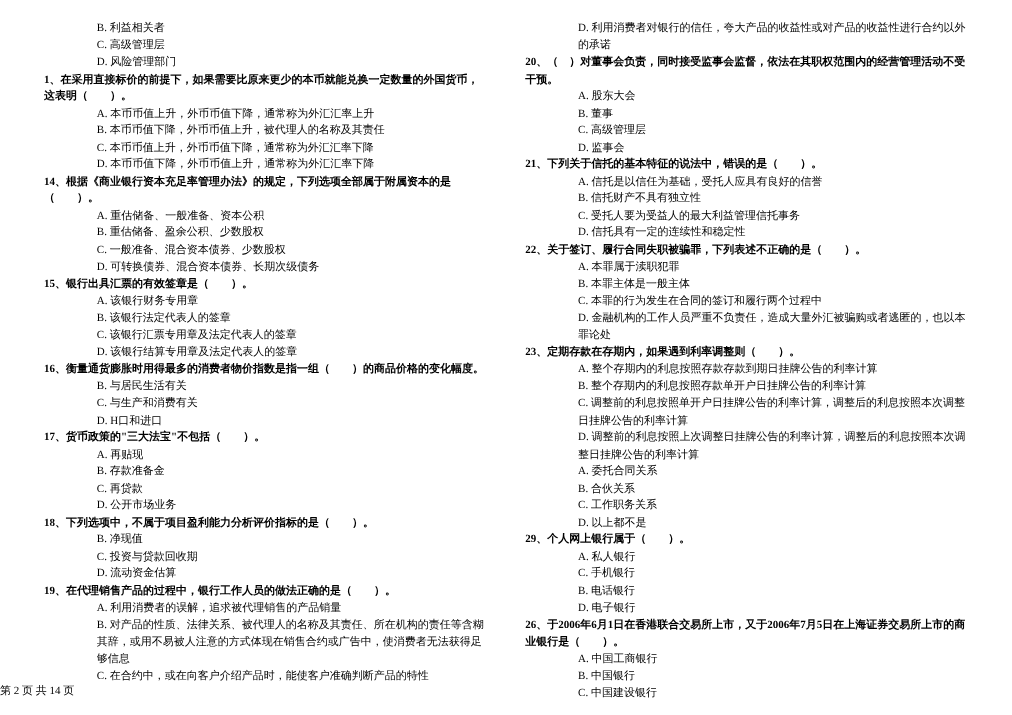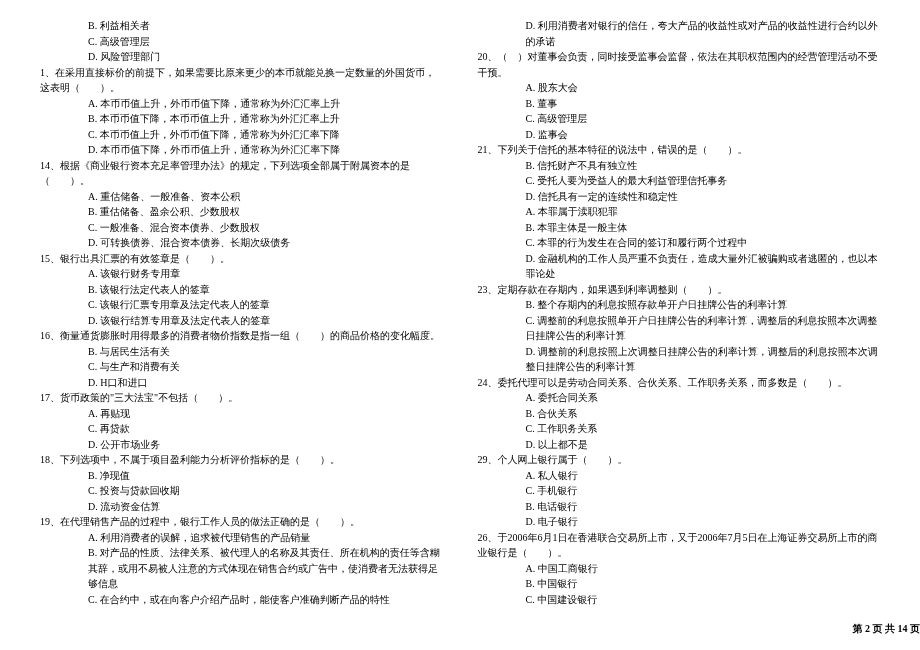--- a/index.html
+++ b/index.html
@@ -19,46 +19,46 @@
       gap: 35px;
     }
     .col {
       width: 50%;
     }
     .opt-line {
       padding-left: 48px;
     }
     .q-line {
       padding-left: 0;
+      font-weight: bold;
     }
     .q-cont {
       padding-left: 0;
     }
     .footer {
       position: absolute;
       bottom: 14px;
       left: 0;
       right: 0;
-      text-align: right;
+      text-align: left;
       font-size: 10px;
-      font-weight: bold;
     }
   </style>
 </head>
 <body>
 
 <div class="columns">
   <div class="col">
     <div class="opt-line">B. 利益相关者</div>
     <div class="opt-line">C. 高级管理层</div>
     <div class="opt-line">D. 风险管理部门</div>
 
     <div class="q-line">1、在采用直接标价的前提下，如果需要比原来更少的本币就能兑换一定数量的外国货币，这表明（　　）。</div>
     <div class="opt-line">A. 本币币值上升，外币币值下降，通常称为外汇汇率上升</div>
-    <div class="opt-line">B. 本币币值下降，本币币值上升，通常称为外汇汇率上升</div>
+    <div class="opt-line">B. 本币币值下降，外币币值上升，被代理人的名称及其责任</div>
     <div class="opt-line">C. 本币币值上升，外币币值下降，通常称为外汇汇率下降</div>
     <div class="opt-line">D. 本币币值下降，外币币值上升，通常称为外汇汇率下降</div>
 
     <div class="q-line">14、根据《商业银行资本充足率管理办法》的规定，下列选项全部属于附属资本的是（　　）。</div>
     <div class="opt-line">A. 重估储备、一般准备、资本公积</div>
     <div class="opt-line">B. 重估储备、盈余公积、少数股权</div>
     <div class="opt-line">C. 一般准备、混合资本债券、少数股权</div>
     <div class="opt-line">D. 可转换债券、混合资本债券、长期次级债务</div>
 
     <div class="q-line">15、银行出具汇票的有效签章是（　　）。</div>
@@ -67,20 +67,21 @@
     <div class="opt-line">C. 该银行汇票专用章及法定代表人的签章</div>
     <div class="opt-line">D. 该银行结算专用章及法定代表人的签章</div>
 
     <div class="q-line">16、衡量通货膨胀时用得最多的消费者物价指数是指一组（　　）的商品价格的变化幅度。</div>
     <div class="opt-line">B. 与居民生活有关</div>
     <div class="opt-line">C. 与生产和消费有关</div>
     <div class="opt-line">D. H口和进口</div>
 
     <div class="q-line">17、货币政策的"三大法宝"不包括（　　）。</div>
     <div class="opt-line">A. 再贴现</div>
+    <div class="opt-line">B. 存款准备金</div>
     <div class="opt-line">C. 再贷款</div>
     <div class="opt-line">D. 公开市场业务</div>
 
     <div class="q-line">18、下列选项中，不属于项目盈利能力分析评价指标的是（　　）。</div>
     <div class="opt-line">B. 净现值</div>
     <div class="opt-line">C. 投资与贷款回收期</div>
     <div class="opt-line">D. 流动资金估算</div>
 
     <div class="q-line">19、在代理销售产品的过程中，银行工作人员的做法正确的是（　　）。</div>
     <div class="opt-line">A. 利用消费者的误解，追求被代理销售的产品销量</div>
@@ -91,35 +92,37 @@
   <div class="col">
     <div class="opt-line">D. 利用消费者对银行的信任，夸大产品的收益性或对产品的收益性进行合约以外的承诺</div>
 
     <div class="q-line">20、（　）对董事会负责，同时接受监事会监督，依法在其职权范围内的经营管理活动不受干预。</div>
     <div class="opt-line">A. 股东大会</div>
     <div class="opt-line">B. 董事</div>
     <div class="opt-line">C. 高级管理层</div>
     <div class="opt-line">D. 监事会</div>
 
     <div class="q-line">21、下列关于信托的基本特征的说法中，错误的是（　　）。</div>
+    <div class="opt-line">A. 信托是以信任为基础，受托人应具有良好的信誉</div>
     <div class="opt-line">B. 信托财产不具有独立性</div>
     <div class="opt-line">C. 受托人要为受益人的最大利益管理信托事务</div>
     <div class="opt-line">D. 信托具有一定的连续性和稳定性</div>
 
+    <div class="q-line">22、关于签订、履行合同失职被骗罪，下列表述不正确的是（　　）。</div>
     <div class="opt-line">A. 本罪属于渎职犯罪</div>
     <div class="opt-line">B. 本罪主体是一般主体</div>
     <div class="opt-line">C. 本罪的行为发生在合同的签订和履行两个过程中</div>
     <div class="opt-line">D. 金融机构的工作人员严重不负责任，造成大量外汇被骗购或者逃匿的，也以本罪论处</div>
 
     <div class="q-line">23、定期存款在存期内，如果遇到利率调整则（　　）。</div>
+    <div class="opt-line">A. 整个存期内的利息按照存款存款到期日挂牌公告的利率计算</div>
     <div class="opt-line">B. 整个存期内的利息按照存款单开户日挂牌公告的利率计算</div>
     <div class="q-cont" style="padding-left:48px;text-indent:-0px;">C. 调整前的利息按照单开户日挂牌公告的利率计算，调整后的利息按照本次调整日挂牌公告的利率计算</div>
     <div class="q-cont" style="padding-left:48px;">D. 调整前的利息按照上次调整日挂牌公告的利率计算，调整后的利息按照本次调整日挂牌公告的利率计算</div>
 
-    <div class="q-line">24、委托代理可以是劳动合同关系、合伙关系、工作职务关系，而多数是（　　）。</div>
     <div class="opt-line">A. 委托合同关系</div>
     <div class="opt-line">B. 合伙关系</div>
     <div class="opt-line">C. 工作职务关系</div>
     <div class="opt-line">D. 以上都不是</div>
 
     <div class="q-line">29、个人网上银行属于（　　）。</div>
     <div class="opt-line">A. 私人银行</div>
     <div class="opt-line">C. 手机银行</div>
     <div class="opt-line">B. 电话银行</div>
     <div class="opt-line">D. 电子银行</div>

